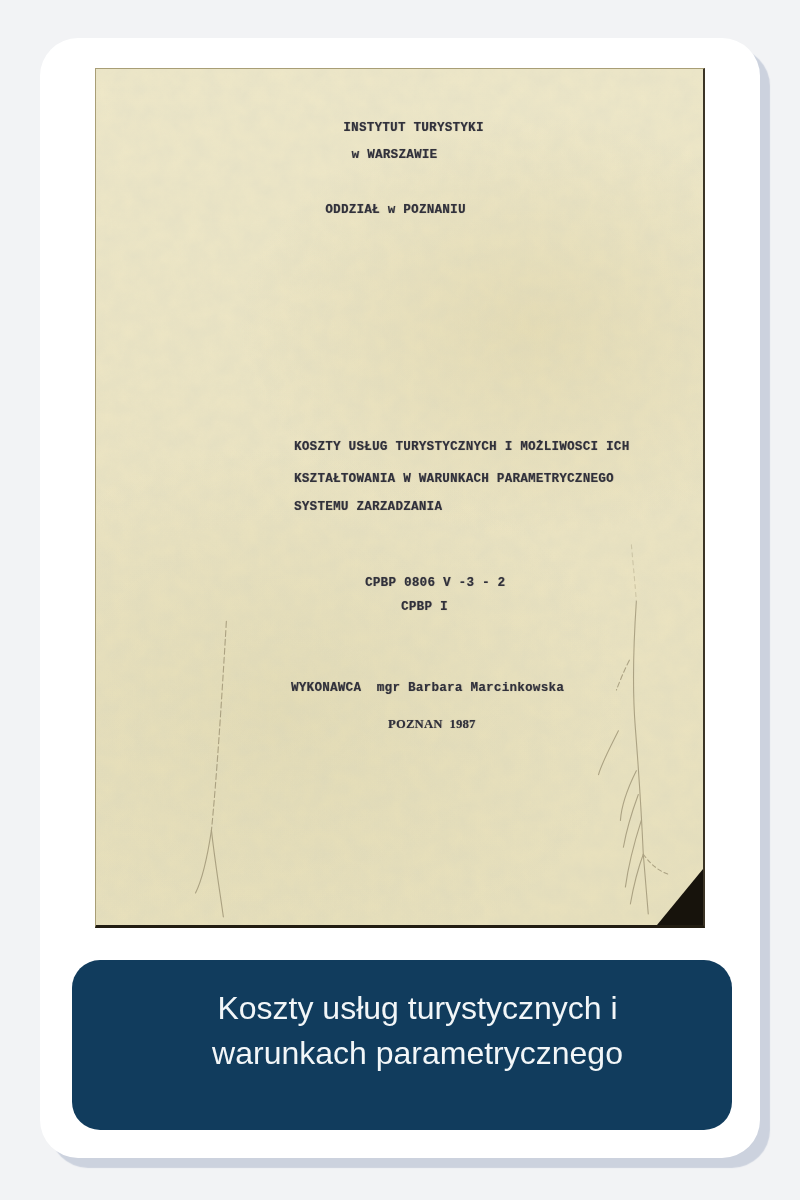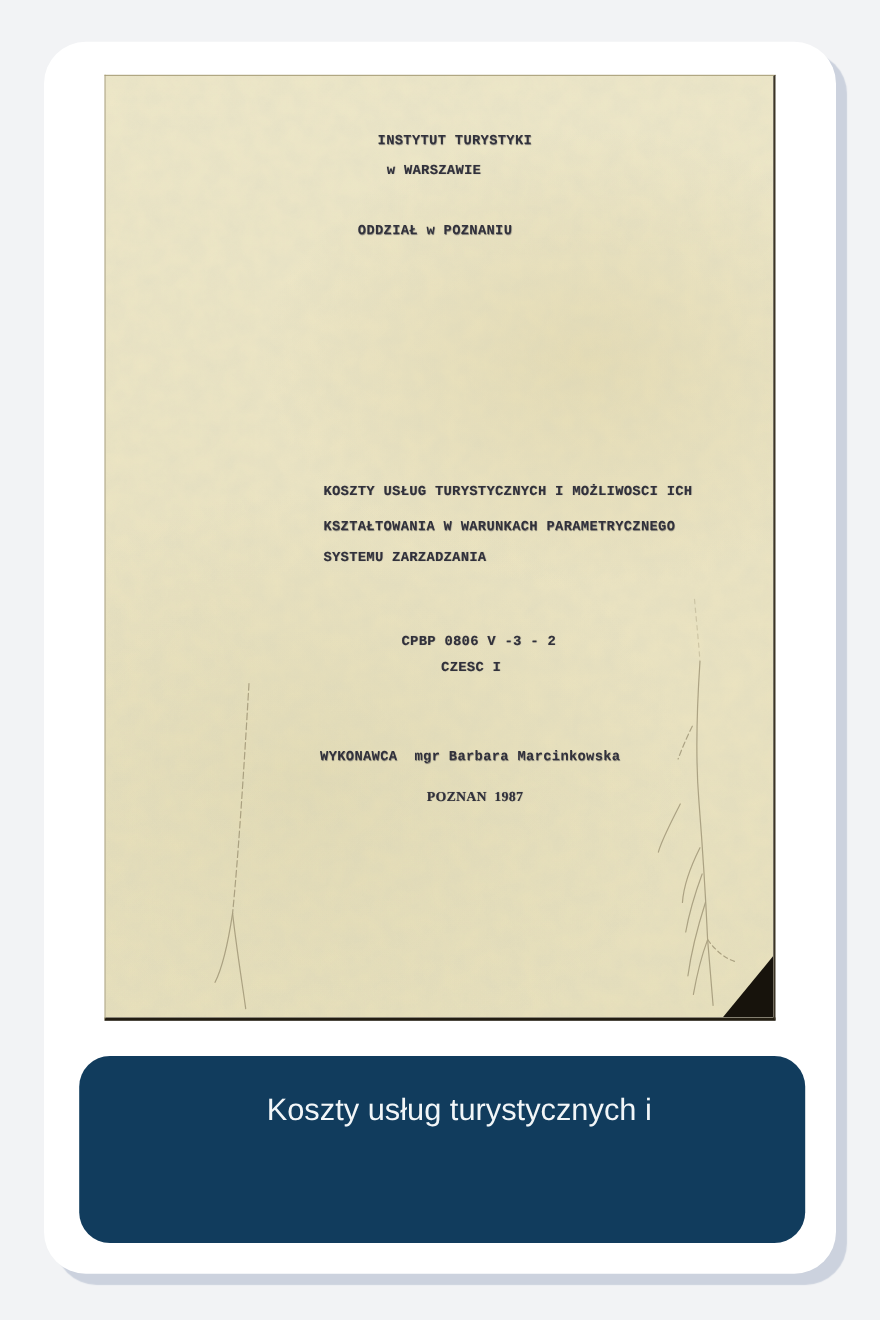--- a/index.html
+++ b/index.html
@@ -75,21 +75,21 @@
     left: 32px; top: 922px;
     width: 660px; height: 170px;
     box-sizing: border-box;
     background: #113c5d;
     border-radius: 28px;
     padding-top: 26px;
     text-align: center;
   }
   .caption-line {
     font-family: "Liberation Sans", sans-serif;
-    font-size: 28px;
+    font-size: 32px;
     line-height: 45px;
     color: #f2f6f8;
     padding-left: 31px;
   }
 </style>
 </head>
 <body>
 
 <div class="stage">
   <div class="card">
@@ -134,23 +134,24 @@
 
       <div class="typed centered inst-2">w WARSZAWIE</div>
       <div class="typed centered inst-1">INSTYTUT TURYSTYKI</div>
       <div class="typed centered inst-3">ODDZIAŁ w POZNANIU</div>
 
       <div class="typed title-1">KOSZTY USŁUG TURYSTYCZNYCH I MOŻLIWOSCI ICH</div>
       <div class="typed title-2">KSZTAŁTOWANIA W WARUNKACH PARAMETRYCZNEGO</div>
       <div class="typed title-3">SYSTEMU ZARZADZANIA</div>
 
       <div class="typed ref">CPBP 0806 V -3 - 2</div>
-      <div class="typed part">CZESC I</div>
+      <div class="typed part">CPBP I</div>
       <div class="typed author">WYKONAWCA  mgr Barbara Marcinkowska</div>
       <div class="typed imprint">POZNAN  1987</div>
     </div>
 
     <div class="caption">
       <div class="caption-line">Koszty usług turystycznych i</div>
+      <div class="caption-line">warunkach parametrycznego</div>
     </div>
 
   </div>
 </div>
 
 </body></html>

